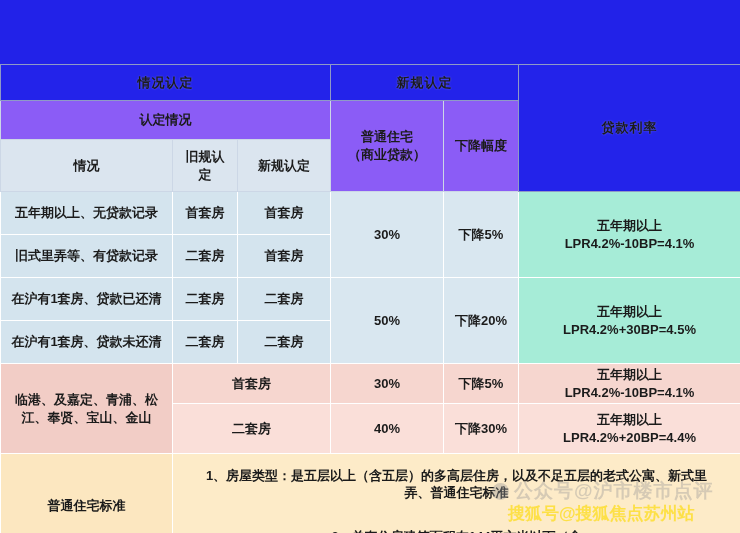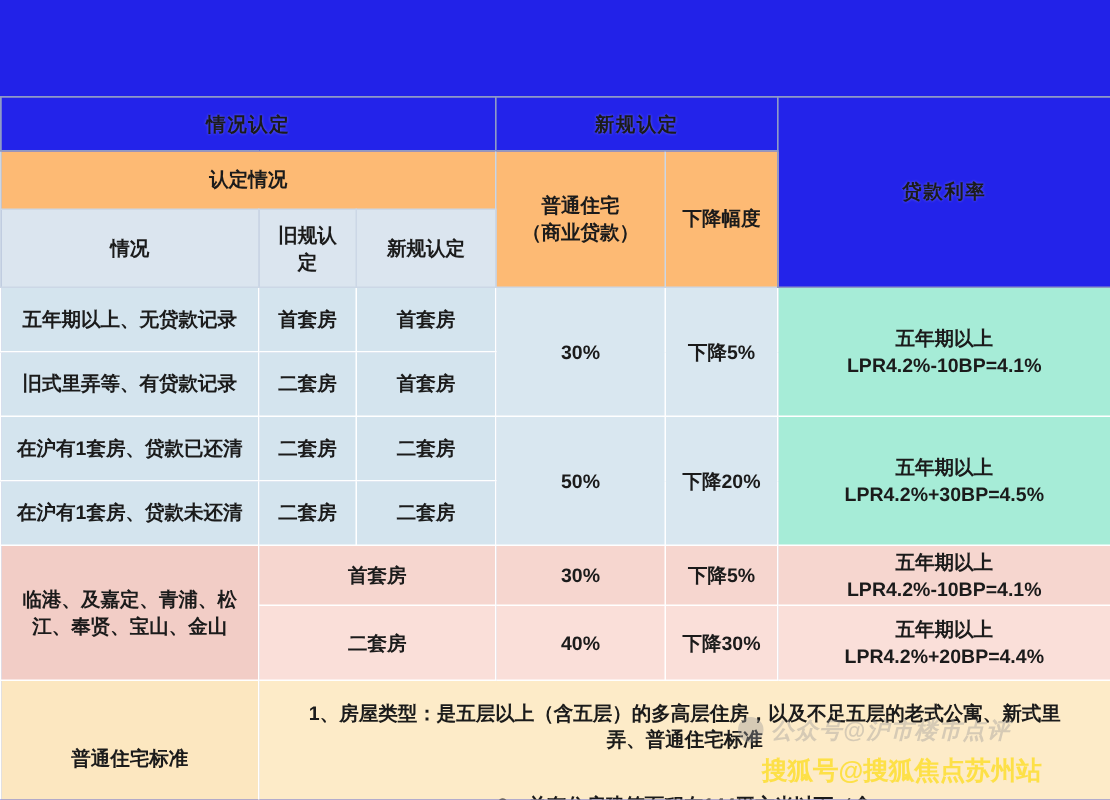--- a/index.html
+++ b/index.html
@@ -49,21 +49,21 @@
   col.c5{width:75px;}
   col.c6{width:222px;}
 
   
   .hd-blue{
     background:#2323ea;color:#ffffff;font-size:15px;font-weight:bold;
     letter-spacing:1px;border-color:#8f9ac6 !important;
     text-shadow:0 0 2px rgba(255,255,255,.3);
   }
   .hd-sub{
-    background:#fdba74;color:#1b1b1b;font-size:14px;font-weight:bold;
+    background:#8b5cf6;color:#1b1b1b;font-size:14px;font-weight:bold;
     border-color:#ccd7e6 !important;
   }
   .hd-sub2{
     background:#dbe5ef;color:#1b1b1b;font-size:14px;font-weight:bold;
     border-color:#ccd7e6 !important;
   }
 
   
   .cell-blue{background:#d4e4ee;}
   .cell-blue-lt{background:#d9e7f0;}
@@ -85,23 +85,22 @@
   .note-line{display:block;}
   .note-1{padding:0 4px;}
   .note-2{margin-top:26px;}
 
   
   .wm{
     position:absolute;pointer-events:none;white-space:nowrap;
     font-weight:bold;font-family:"Liberation Sans","DejaVu Sans",sans-serif;
   }
   .wm-light{
-    left:492px;top:478px;font-size:15px;color:rgba(150,150,150,.38);
+    left:492px;top:478px;font-size:19px;color:rgba(150,150,150,.38);
     letter-spacing:1px;
-    font-style:italic;
   }
   .wm-light .wm-dot{
     display:inline-block;width:17px;height:17px;border-radius:50%;
     background:rgba(150,150,150,.38);vertical-align:-3px;margin-right:5px;
   }
   .wm-dark{
     left:508px;top:502px;font-size:17px;color:#fde047;letter-spacing:0px;
   }
 </style>
 </head>

